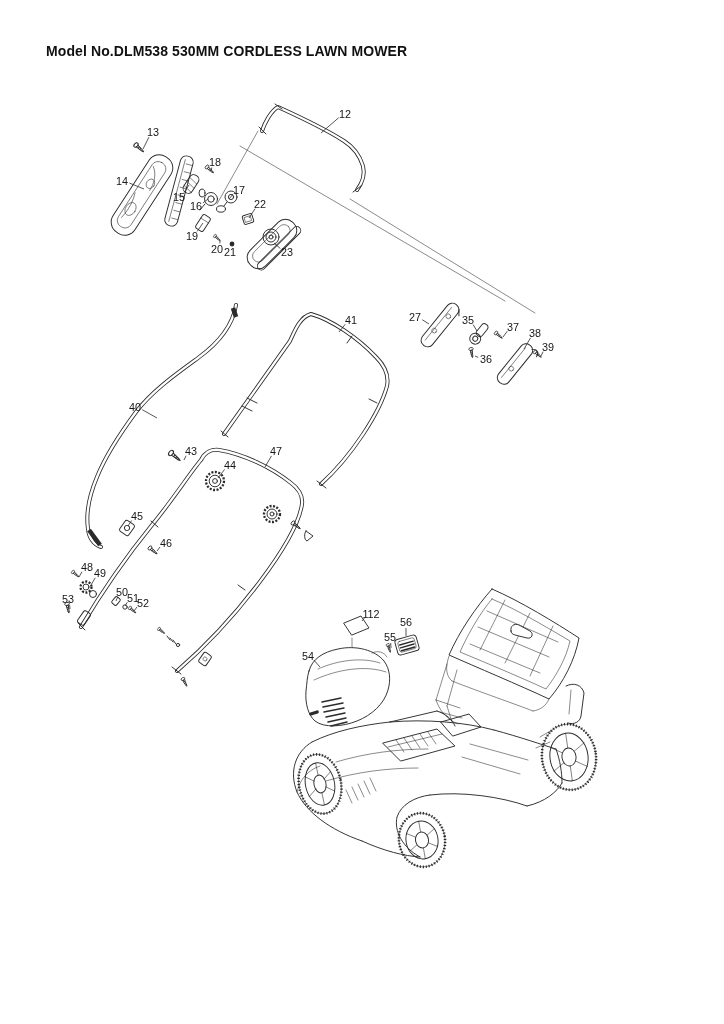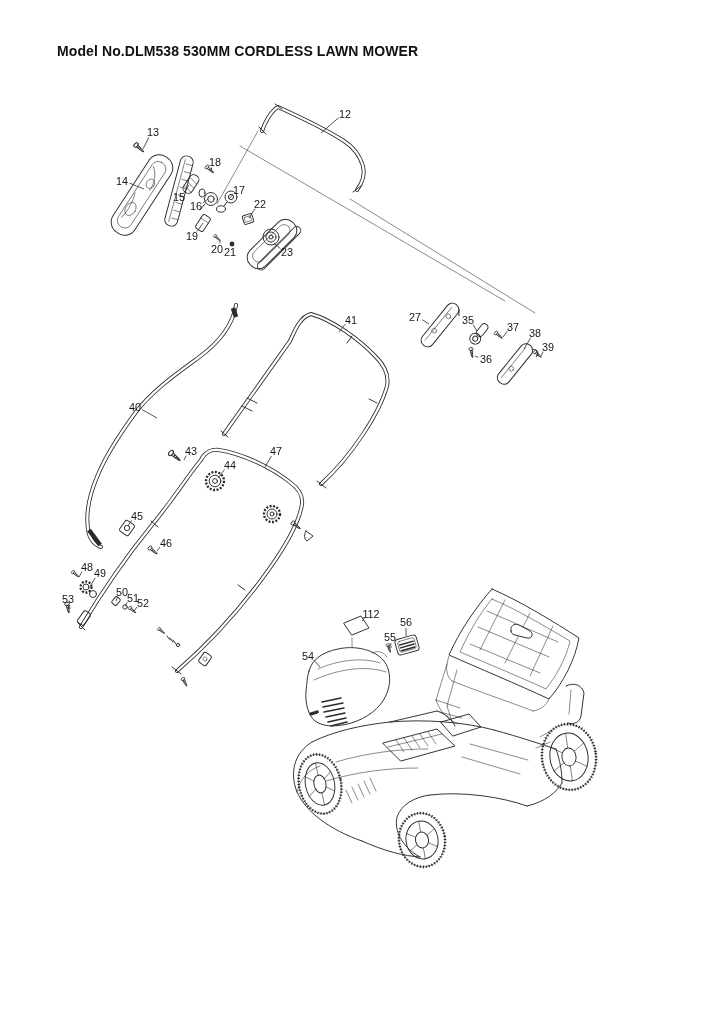--- a/index.html
+++ b/index.html
@@ -1,18 +1,18 @@
 <!DOCTYPE html>
 <html><head>
 <meta charset="utf-8">
 <style>
   html,body{margin:0;padding:0;background:#ffffff;}
   body{width:724px;height:1024px;position:relative;overflow:hidden;
        font-family:"Liberation Sans",sans-serif;}
-  .page-title{position:absolute;left:57px;top:43px;font-size:14px;font-weight:700;
+  .page-title{position:absolute;left:46px;top:43px;font-size:14px;font-weight:700;
        color:#111;letter-spacing:.1px;white-space:nowrap;}
   svg{position:absolute;left:0;top:0;}
   .ln{fill:none;stroke:#2b2b2b;stroke-width:.95;stroke-linecap:round;stroke-linejoin:round;}
   .lt{fill:none;stroke:#2b2b2b;stroke-width:.55;stroke-linecap:round;stroke-linejoin:round;}
   .t1{fill:none;stroke:#2b2b2b;stroke-width:4;stroke-linecap:round;stroke-linejoin:round;}
   .t2{fill:none;stroke:#ffffff;stroke-width:2.3;stroke-linecap:round;stroke-linejoin:round;}
   .fw{fill:#ffffff;}
   .dk{stroke:#2b2b2b;stroke-width:4.6;stroke-linecap:butt;}
   .knurl{fill:none;stroke:#2b2b2b;stroke-width:2.3;stroke-dasharray:2 1.5;}
   .tread{fill:none;stroke:#2b2b2b;stroke-width:2.6;stroke-dasharray:1.1 1.9;}

